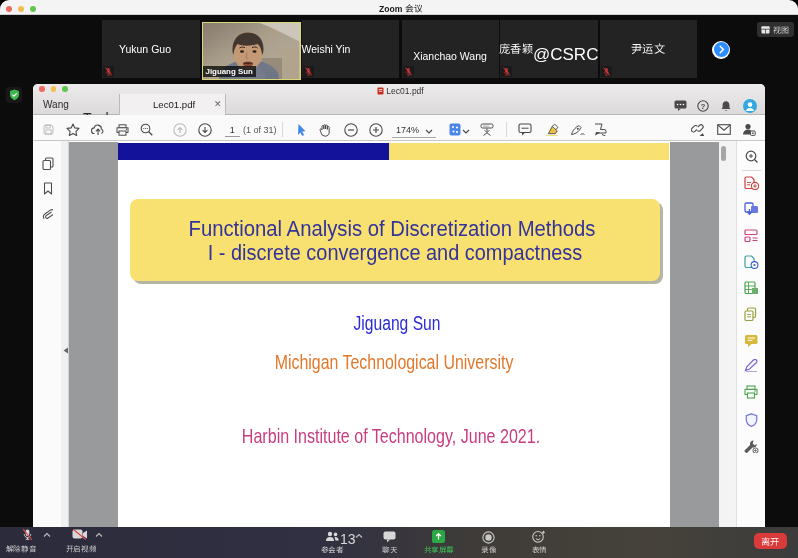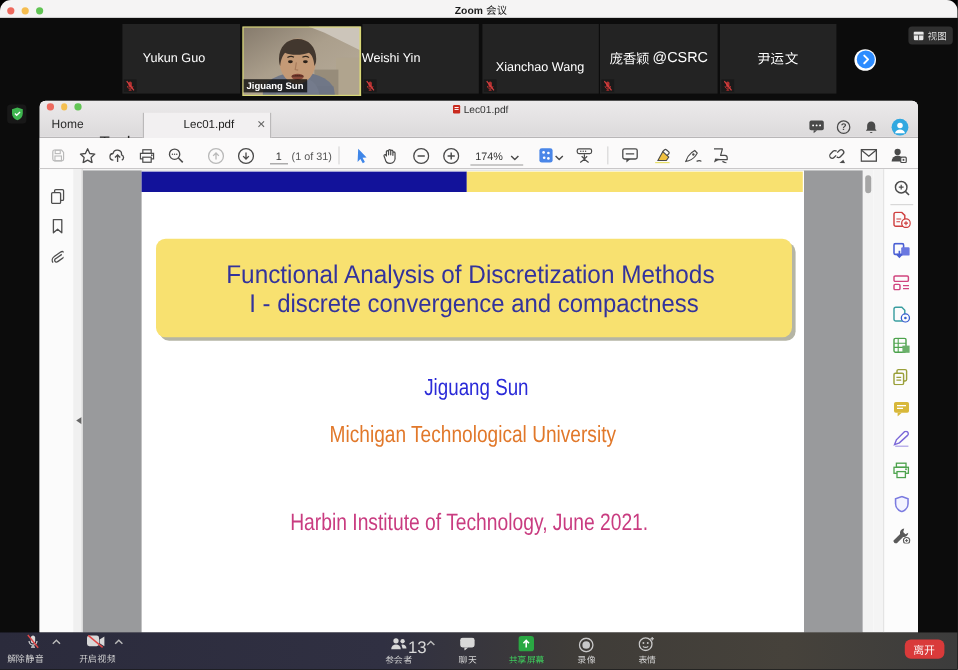--- a/index.html
+++ b/index.html
@@ -71,21 +71,21 @@
 <div class="abs row" style="color:#fff;left:500px;top:20px;width:97.5px;height:57.5px;justify-content:center">
     <svg style="width:11.3px;height:11.3px;flex:none" viewBox="0 0 1000 1000">
       <use href="#g5e9e" fill="#fff"></use>
     </svg>
     <svg style="width:11.3px;height:11.3px;flex:none" viewBox="0 0 1000 1000">
       <use href="#g9999" fill="#fff"></use>
     </svg>
     <svg style="width:11.3px;height:11.3px;flex:none" viewBox="0 0 1000 1000">
       <use href="#g9896" fill="#fff"></use>
     </svg>
-    <span style="font-size:12px;line-height:11.3px"> @CSRC</span>
+    <span style="font-size:17px;line-height:11.3px"> @CSRC</span>
   </div>
 <div class="abs row" style="color:#fff;left:599.5px;top:20px;width:97px;height:57.5px;justify-content:center">
     <svg style="width:11.3px;height:11.3px;flex:none" viewBox="0 0 1000 1000">
       <use href="#g5c39" fill="#fff"></use>
     </svg>
     <svg style="width:11.3px;height:11.3px;flex:none" viewBox="0 0 1000 1000">
       <use href="#g8fd0" fill="#fff"></use>
     </svg>
     <svg style="width:11.3px;height:11.3px;flex:none" viewBox="0 0 1000 1000">
       <use href="#g6587" fill="#fff"></use>
@@ -186,21 +186,21 @@
     <svg width="7" height="8" viewBox="0 0 7 8">
       <rect x="0.5" y="0.5" width="6" height="7" rx="1" fill="#c92a1e"></rect>
       <rect x="1.8" y="2.2" width="3.4" height="0.8" fill="#fff"></rect>
       <rect x="1.8" y="3.8" width="3.4" height="0.8" fill="#fff"></rect>
     </svg>
     <span style="font-size:8.5px">&nbsp;Lec01.pdf</span>
   </div>
 <div class="abs" style="left:119.3px;top:94px;width:106.7px;height:21px;background:#f2f0f1;border-left:1px solid #bbb9ba;border-right:1px solid #bbb9ba"></div>
 <div class="abs" style="left:153px;top:98.5px;font-size:9.6px;color:#222">Lec01.pdf</div>
 <div class="abs" style="left:214px;top:98.5px;font-size:9px;color:#666">✕</div>
-<div class="abs" style="left:43px;top:98.5px;font-size:10px;color:#2b2b2b">Home</div>
+<div class="abs" style="left:43px;top:98.5px;font-size:10px;color:#2b2b2b">Wang</div>
 <div class="abs" style="left:83px;top:110px;font-size:14px;color:#2b2b2b">Tools</div>
 <svg class="abs" style="left:674px;top:100px" width="13" height="11" viewBox="0 0 13 11" fill="none">
     <rect x="0.5" y="0.5" width="12" height="8" rx="1.5" fill="#4a4a4a"></rect>
     <path d="M4 8.5v2.5l3-2.5z" fill="#4a4a4a"></path>
     <circle cx="3.6" cy="4.5" r="0.8" fill="#fff"></circle>
     <circle cx="6.5" cy="4.5" r="0.8" fill="#fff"></circle>
     <circle cx="9.4" cy="4.5" r="0.8" fill="#fff"></circle>
   </svg>
 <svg class="abs" style="left:697px;top:100px" width="12" height="12" viewBox="0 0 12 12" fill="none">
     <circle cx="6" cy="6" r="5.2" stroke="#4a4a4a" stroke-width="1.1"></circle>

